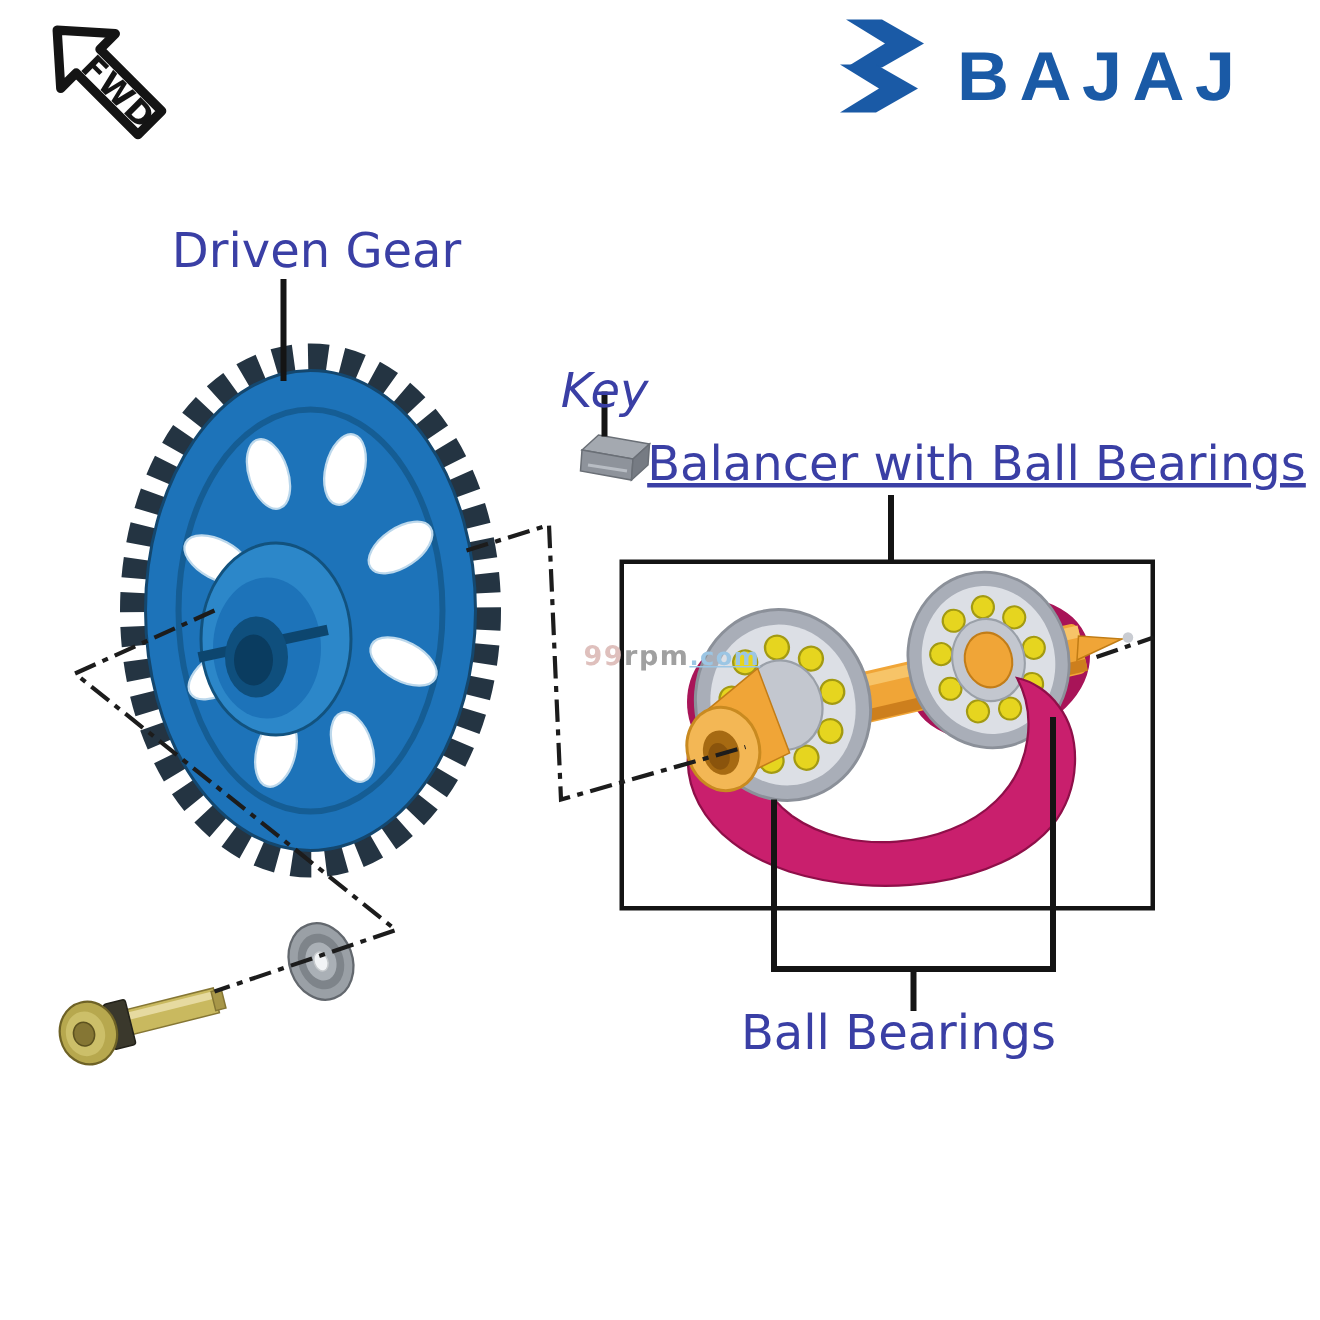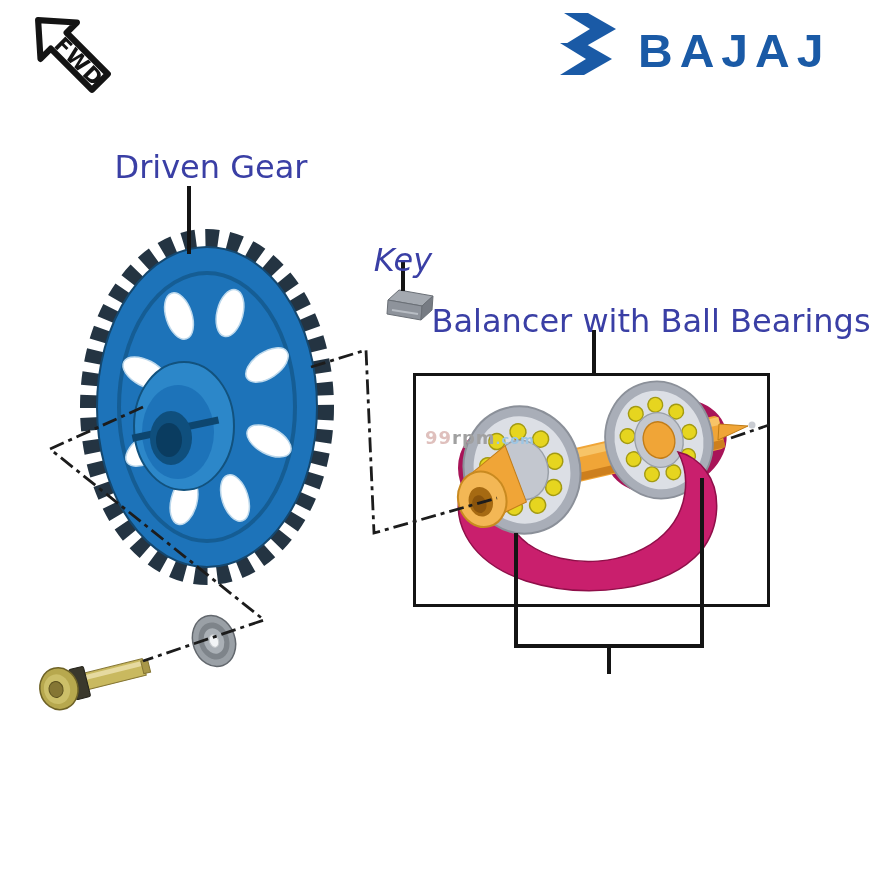--- a/index.html
+++ b/index.html
@@ -25,23 +25,23 @@
   .emblem-piece{fill:var(--brand-blue,#1a5aa6);}
   
   .balancer-box{
     position:absolute;left:413px;top:373px;width:351px;height:228px;
     border:3px solid #141414;background:#ffffff;z-index:1;
   }
   .watermark{
     position:absolute;left:389px;top:427px;z-index:3;white-space:nowrap;
     font-size:18px;font-weight:700;letter-spacing:1px;
   }
-  .wm-99{color:#dfc0bd;margin-left:36px;}
+  .wm-99{color:#dfc0bd;}
   .wm-rpm{color:#a0a0a0;}
-  .wm-com{color:#9cc6e4;font-size:13px;}
+  .wm-com{color:#9cc6e4;font-size:16px;text-decoration:underline;}
   
   .art{position:absolute;z-index:2;}
   .overlay{position:absolute;left:0;top:0;z-index:4;pointer-events:none;}
   .gear-body{fill:var(--gear-blue,#1d73b9);}
   .teeth{stroke:var(--gear-teeth-dark,#243442);}
   .magenta{fill:var(--balancer-magenta,#c91f6d);}
   .magenta-dark{fill:#a81458;}
   .gold{fill:var(--shaft-gold,#f0a537);}
   .fwd-text{font-family:"DejaVu Sans",sans-serif;font-weight:700;fill:#141414;}
 </style>
@@ -98,21 +98,21 @@
   <div class="callout" style="left:403px;top:243px;font-style:italic;">Key</div>
   <div class="pline" style="left:401px;top:261px;width:4px;height:30px;"></div>
 
   <svg class="art" style="left:384px;top:287px;" width="52" height="40" viewBox="0 0 52 40">
     <polygon points="4,13 15,3 49,9 38,19" fill="#a4a9b0" stroke="#6a6f76" stroke-width="1"></polygon>
     <polygon points="4,13 38,19 37,33 3,27" fill="#8e939b" stroke="#6a6f76" stroke-width="1"></polygon>
     <polygon points="38,19 49,9 48,23 37,33" fill="#767b83" stroke="#6a6f76" stroke-width="1"></polygon>
     <line x1="8" y1="23" x2="34" y2="27" stroke="#b8bdc4" stroke-width="2"></line>
   </svg>
 
-  <div class="callout" style="left:651px;top:304px;">Balancer with Ball Bearings</div>
+  <div class="callout" style="left:651px;top:292px;text-decoration:underline;">Balancer with Ball Bearings</div>
   <div class="pline" style="left:592px;top:330px;width:4px;height:44px;"></div>
 
   <div class="balancer-box">
     <svg width="351" height="228" viewBox="0 0 351 228">
 
       <ellipse class="magenta-dark" cx="250" cy="70" rx="62" ry="46" transform="rotate(-18 250 70)"></ellipse>
       <ellipse class="magenta-dark" cx="72" cy="92" rx="30" ry="38"></ellipse>
 
       <g transform="rotate(-13 170 90)">
         <rect class="gold" x="78" y="70" width="232" height="34" rx="5"></rect>
@@ -174,20 +174,21 @@
   <div class="watermark"><span class="wm-99">99</span><span class="wm-rpm">rpm</span><span class="wm-com">.com</span></div>
 
   <svg class="overlay" width="880" height="880" viewBox="0 0 880 880">
     <path d="M143,407 L50,449 L264,620 L143,661 M311,367 L366,350 L374,533 L497,498 M731,438 L769,425" fill="none" stroke="#1c1c1c" stroke-width="2.8" stroke-dasharray="15 5 4 5"></path>
   </svg>
 
   <div class="pline" style="left:514px;top:533px;width:4px;height:114px;"></div>
   <div class="pline" style="left:700px;top:478px;width:4px;height:169px;"></div>
   <div class="pline" style="left:514px;top:644px;width:190px;height:4px;"></div>
   <div class="pline" style="left:607px;top:648px;width:4px;height:26px;"></div>
+  <div class="callout" style="left:599px;top:671px;">Ball Bearings</div>
 
   <svg class="art" style="left:188px;top:612px;" width="52" height="58" viewBox="0 0 52 58">
     <g transform="rotate(-20 26 29)">
       <ellipse cx="26" cy="29" rx="21" ry="26" fill="#9aa0a6" stroke="#63686e" stroke-width="1.5"></ellipse>
       <ellipse cx="26" cy="29" rx="15" ry="19" fill="#7e848a"></ellipse>
       <ellipse cx="26" cy="29" rx="10" ry="13" fill="#aab0b6"></ellipse>
       <ellipse cx="26" cy="29" rx="4.5" ry="6.5" fill="#f2f4f6" stroke="#c6cacd" stroke-width="1"></ellipse>
     </g>
   </svg>
 

